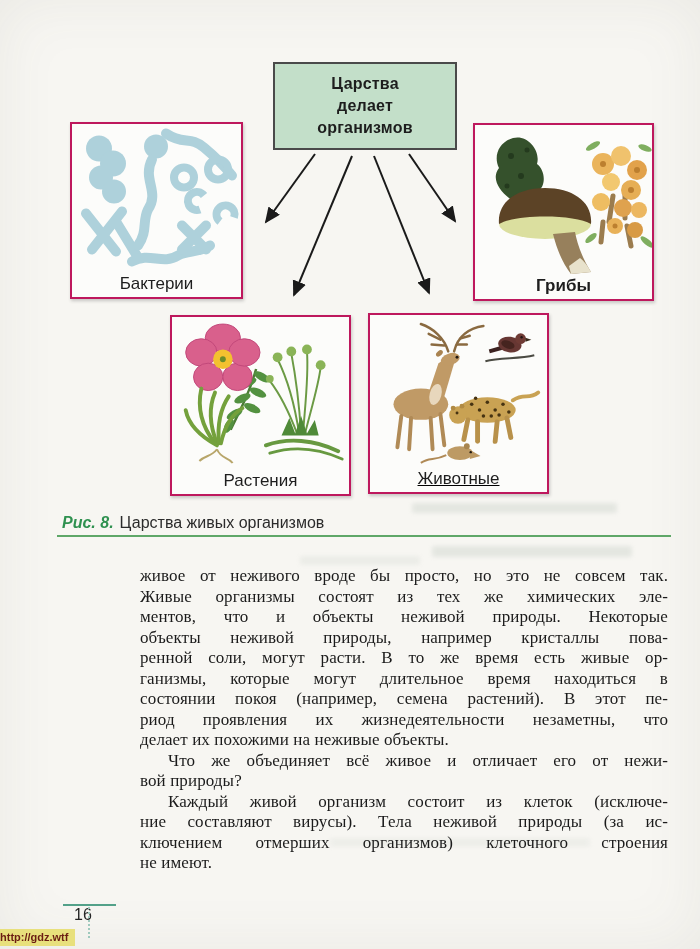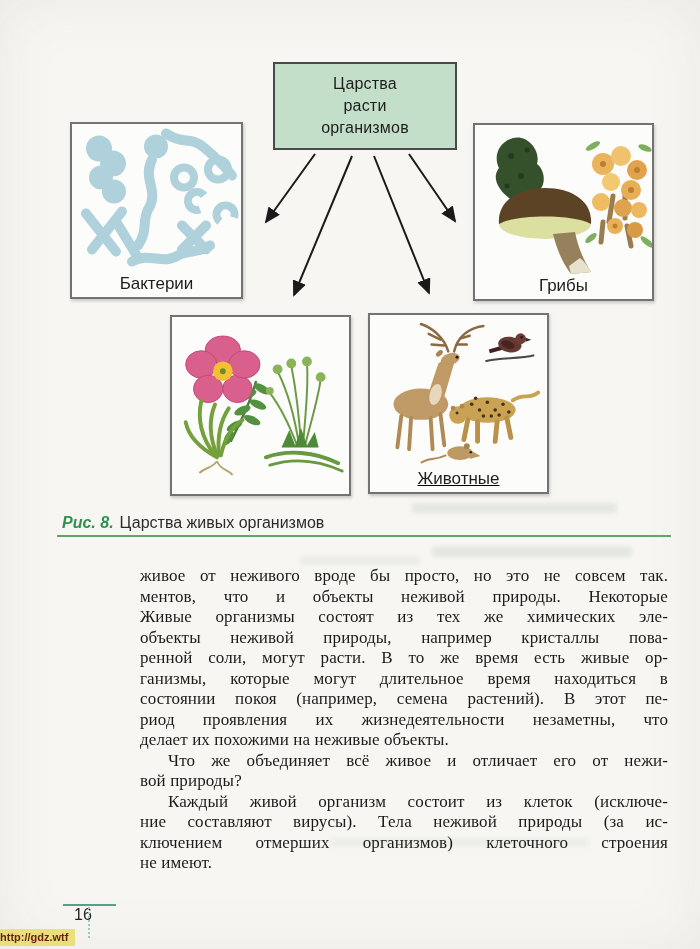--- a/index.html
+++ b/index.html
@@ -12,35 +12,35 @@
     font-family: "Liberation Sans", sans-serif;
   }
 
   
   .arrows { position:absolute; left:0; top:0; width:700px; height:520px; pointer-events:none; }
 
   .root-box {
     position:absolute; left:273px; top:62px; width:184px; height:88px;
     background:#c3dfc9; border:2px solid #4a4a4a; box-sizing:border-box;
     display:flex; flex-direction:column; justify-content:center; align-items:center;
-    font-weight:normal; font-size:16px; line-height:22px; color:#1d1d1d; letter-spacing:.2px;
+    font-weight:bold; font-size:16px; line-height:22px; color:#1d1d1d; letter-spacing:.2px;
   }
 
   .kcard {
-    position:absolute; background:#fcfcfa; border:2px solid #737373; box-sizing:border-box;
+    position:absolute; background:#fcfcfa; border:2px solid #be185d; box-sizing:border-box;
     display:flex; flex-direction:column;
     box-shadow: 1px 2px 3px rgba(60,60,60,0.25);
     justify-content: space-between;
   }
   .kcard svg { flex:1 1 auto; width:100%; }
   .klabel {
     flex:0 0 24px; text-align:center; font-size:17px; color:#1e1e1e; line-height:22px;
   }
   .kcard.bacteria { left:70px;  top:122px; width:173px; height:177px; }
-  .kcard.fungi    { left:473px; top:123px; width:181px; height:178px; }
+  .kcard.fungi    { left:473px; top:123px; width:181px; height:178px;font-weight:bold; }
   .kcard.plants   { left:170px; top:315px; width:181px; height:181px; }
   .kcard.animals  { left:368px; top:313px; width:181px; height:181px;text-decoration:underline; }
 
   
   .caption { position:absolute; left:62px; top:507px; font-size:16px; color:#2b2b2b;margin-top:7px; }
   .caption .fig { color:#2f9150; font-weight:bold; font-style:italic; margin-right:6px; }
   .rule { position:absolute; left:57px; top:535px; width:614px; height:2px; background:#5fa768; }
 
   
   .ghost { position:absolute; background:#b9c4ba; opacity:.30; filter:blur(2px); border-radius:2px; }
@@ -83,21 +83,21 @@
     <g stroke="#1a1a1a" stroke-width="2">
       <line x1="315" y1="154" x2="266" y2="222" marker-end="url(#ah)"></line>
       <line x1="352" y1="156" x2="294" y2="295" marker-end="url(#ah)"></line>
       <line x1="374" y1="156" x2="429" y2="293" marker-end="url(#ah)"></line>
       <line x1="409" y1="154" x2="455" y2="221" marker-end="url(#ah)"></line>
     </g>
   </svg>
 
   <div class="root-box">
     <div>Царства</div>
-    <div>расти</div>
+    <div>делает</div>
     <div>организмов</div>
   </div>
 
   <div class="kcard bacteria">
     <svg viewBox="0 0 169 146">
       <g fill="#aed1db">
         <circle cx="27" cy="23" r="13"></circle>
           <circle cx="41" cy="38" r="13"></circle>
         <circle cx="29" cy="52" r="12"></circle>
           <circle cx="42" cy="66" r="12"></circle>
@@ -206,20 +206,21 @@
       <path d="M100,136 C126,128 152,132 174,142" stroke="#679940" stroke-width="3" fill="none" stroke-linecap="round"></path>
       <g stroke="#74a13c" stroke-width="4" stroke-linecap="round" fill="none">
         <path d="M44,126 C30,108 26,88 30,70"></path>
           <path d="M46,126 C38,106 38,88 44,74"></path>
         <path d="M48,126 C46,104 50,90 58,78"></path>
           <path d="M50,126 C54,108 62,96 72,90"></path>
         <path d="M46,128 C24,116 16,102 14,92"></path>
       </g>
       <path d="M46,132 C40,140 34,138 28,144 M46,132 C50,142 58,140 62,146" stroke="#b8a66a" stroke-width="2" fill="none"></path>
     </svg>
+    <div class="klabel">Растения</div>
   </div>
 
   <div class="kcard animals">
     <svg viewBox="0 0 181 150">
       <g stroke="#8a6a40" stroke-width="2.5" fill="none" stroke-linecap="round">
         <path d="M80,34 C76,20 64,10 52,6"></path>
           <path d="M72,22 L60,16"></path>
           <path d="M76,28 L63,27"></path>
         <path d="M86,34 C90,18 102,10 116,8"></path>
           <path d="M92,21 L102,18"></path>
@@ -283,22 +284,22 @@
   <div class="rule"></div>
 
   <div class="ghost g0"></div>
   <div class="ghost g1"></div>
   <div class="ghost g2"></div>
   <div class="ghost g3"></div>
 
   <div class="body-text">
     <div>
       <div class="tl">живое от неживого вроде бы просто, но это не совсем так.</div>
+      <div class="tl">Живые организмы состоят из тех же химических эле-</div>
       <div class="tl">ментов, что и объекты неживой природы. Некоторые</div>
-      <div class="tl">Живые организмы состоят из тех же химических эле-</div>
       <div class="tl">объекты неживой природы, например кристаллы пова-</div>
       <div class="tl">ренной соли, могут расти. В то же время есть живые ор-</div>
       <div class="tl">ганизмы, которые могут длительное время находиться в</div>
       <div class="tl">состоянии покоя (например, семена растений). В этот пе-</div>
       <div class="tl">риод проявления их жизнедеятельности незаметны, что</div>
       <div class="tl last">делает их похожими на неживые объекты.</div>
     </div>
     <div>
       <div class="tl indent">Что же объединяет всё живое и отличает его от нежи-</div>
       <div class="tl last">вой природы?</div>

